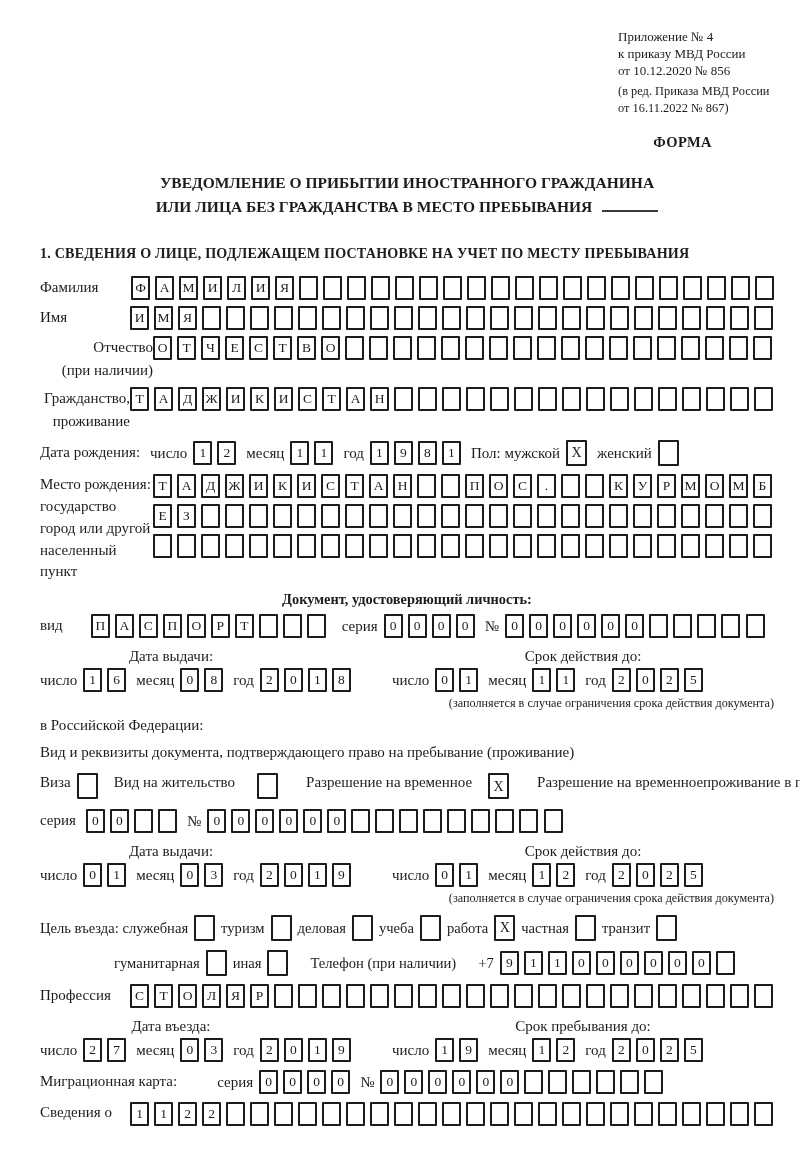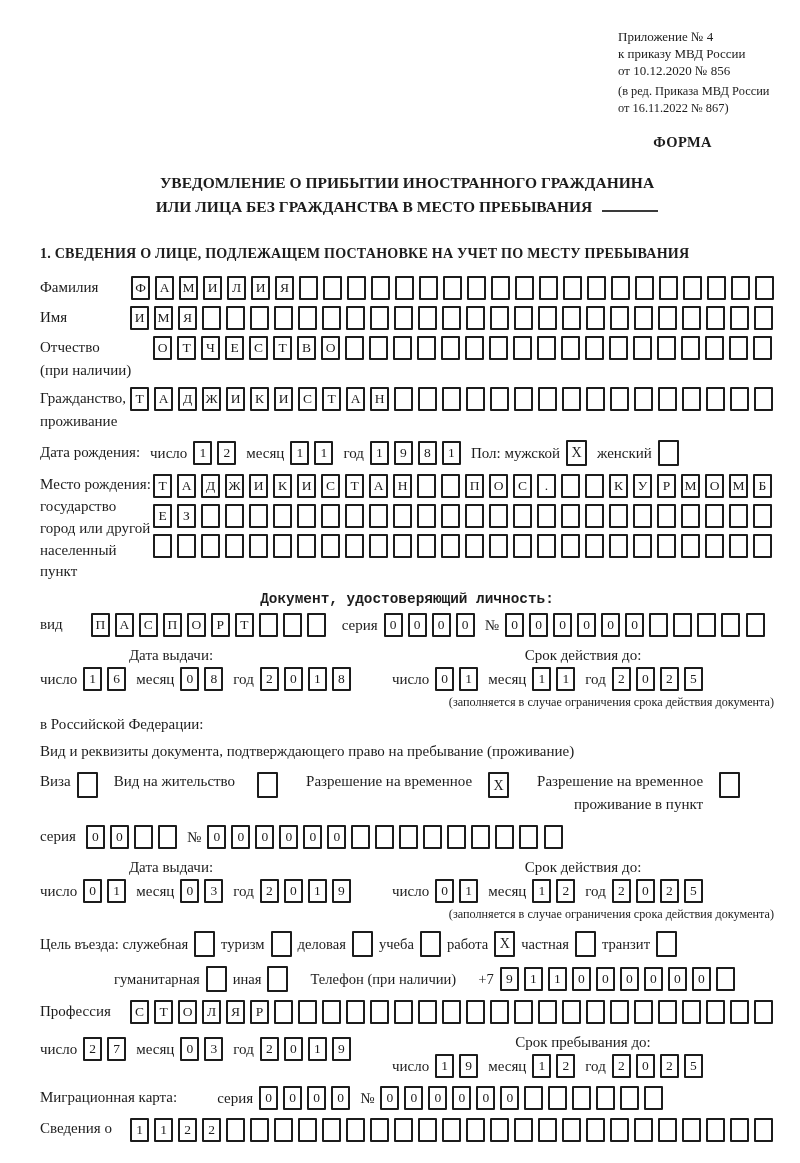--- a/index.html
+++ b/index.html
@@ -48,31 +48,31 @@
   .dates { display:flex; margin-top:10px; align-items:flex-start; }
   .dcol-l { width:352px; flex:none; }
   .dcol-r { flex:1; }
   .dhead { text-align:center; font-size:15px; }
   .dcol-l .dhead { padding-right:90px; }
   .dline { display:flex; align-items:center; margin-top:3px; font-size:15px; }
   .dnote { font-size:12.2px; margin-top:4px; text-align:right; }
 
   
   .vrow { display:flex; align-items:flex-start; margin-top:10px; font-size:15px; line-height:1.5; }
-  .optcol { display:inline-flex; flex-direction:column; text-align:right; flex:none; }
+  .optcol { display:inline-flex; flex-direction:row; text-align:center; flex:none; }
   .vrow .cells { margin-top:2px; }
 
   
   .prow { display:flex; align-items:center; margin-top:9px; font-size:14.6px; }
   .prow > span { flex:none; }
   .gap6 > * { margin-right:6px; }
   .indent { margin-left:74px; }
 
-  .doc-head { text-align:center; font-weight:bold; font-size:14.4px; margin-top:8px;font-family:Liberation Mono, monospace; }
-  .twoLine div { line-height:1.5; }
+  .doc-head { text-align:center; font-weight:bold; font-size:14.4px; margin-top:8px; }
+  .twoLine div { line-height:1.5;text-align:right; }
 </style>
 </head>
 <body style="color: rgb(28, 28, 28); background: rgb(255, 255, 255);">
 
 <div class="page">
 
   <div class="hdr">
     <div>Приложение № 4</div>
     <div>к приказу МВД России</div>
     <div>от 10.12.2020 № 856</div>
@@ -634,20 +634,21 @@
         <span class="cell"></span>
         <span class="cell"></span>
         <span class="cell"></span>
         <span class="cell"></span>
         <span class="cell"></span>
       </div>
   </div>
 
   <div class="dates">
     <div class="dcol-l">
+      <div class="dhead">Дата въезда:</div>
       <div class="dline">
         <span class="inl0">число</span>
         <span class="cells">
             <span class="cell">2</span>
             <span class="cell">7</span>
           </span>
         <span class="inl">месяц</span>
         <span class="cells">
             <span class="cell">0</span>
             <span class="cell">3</span>

